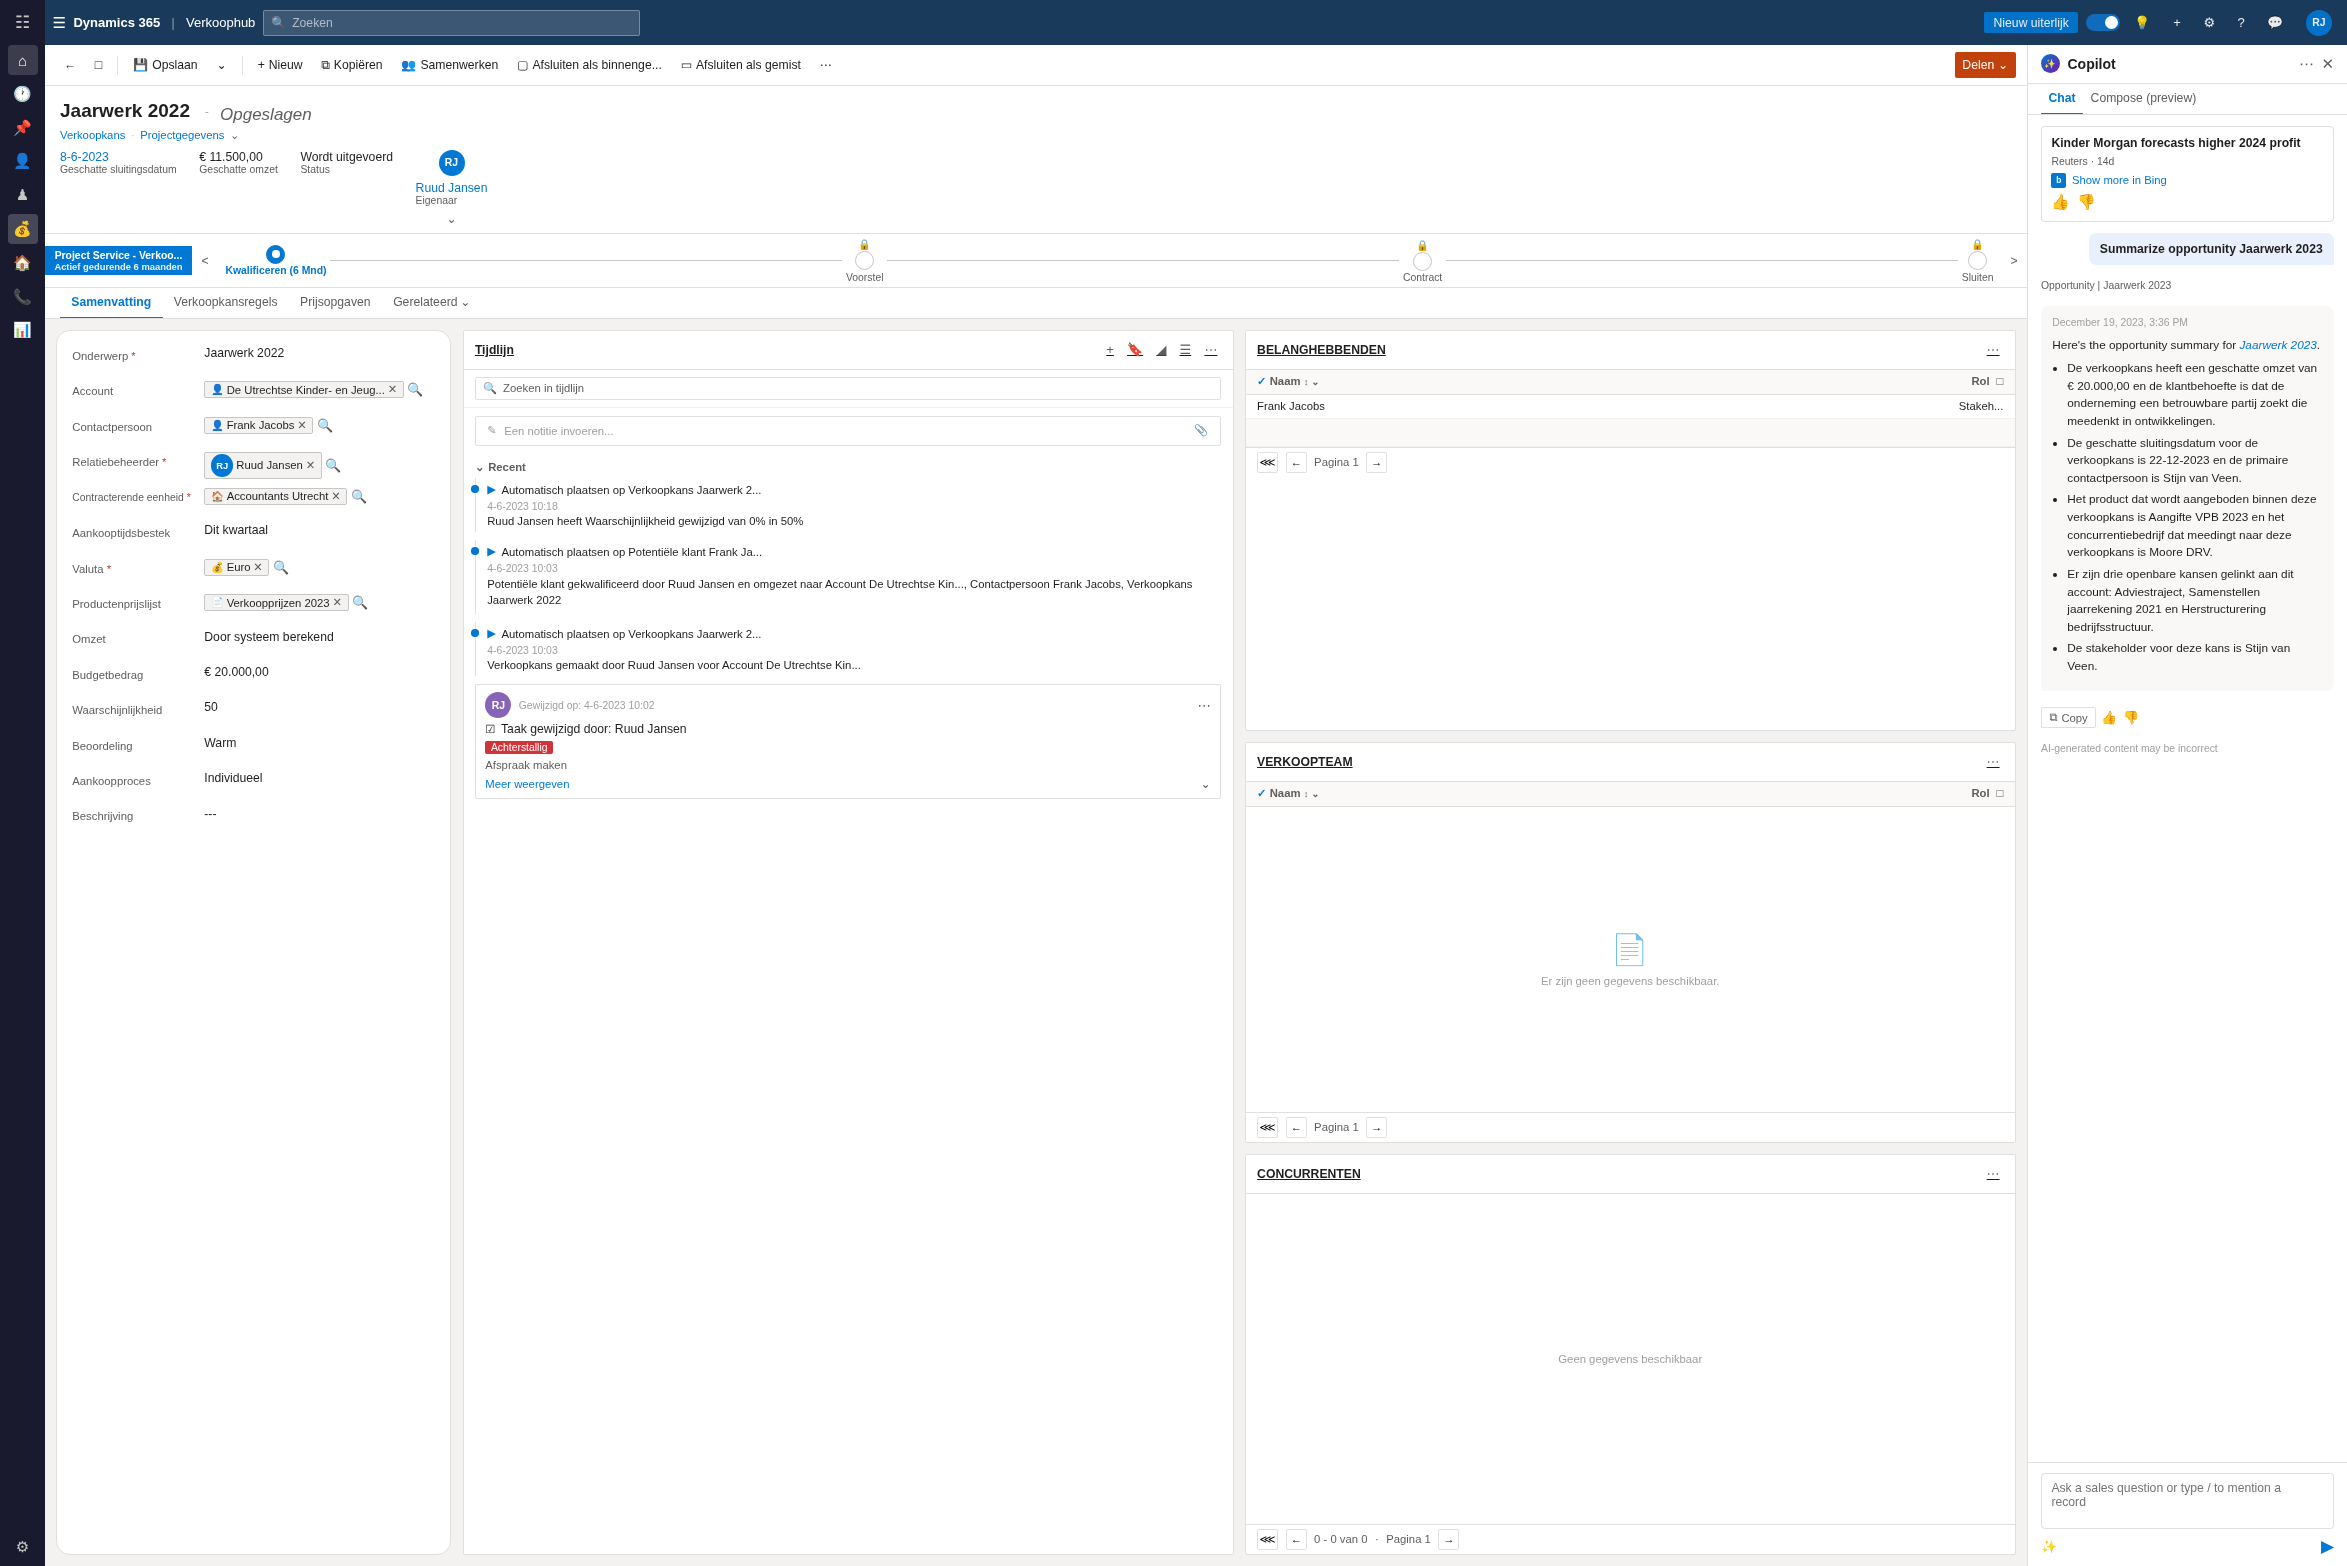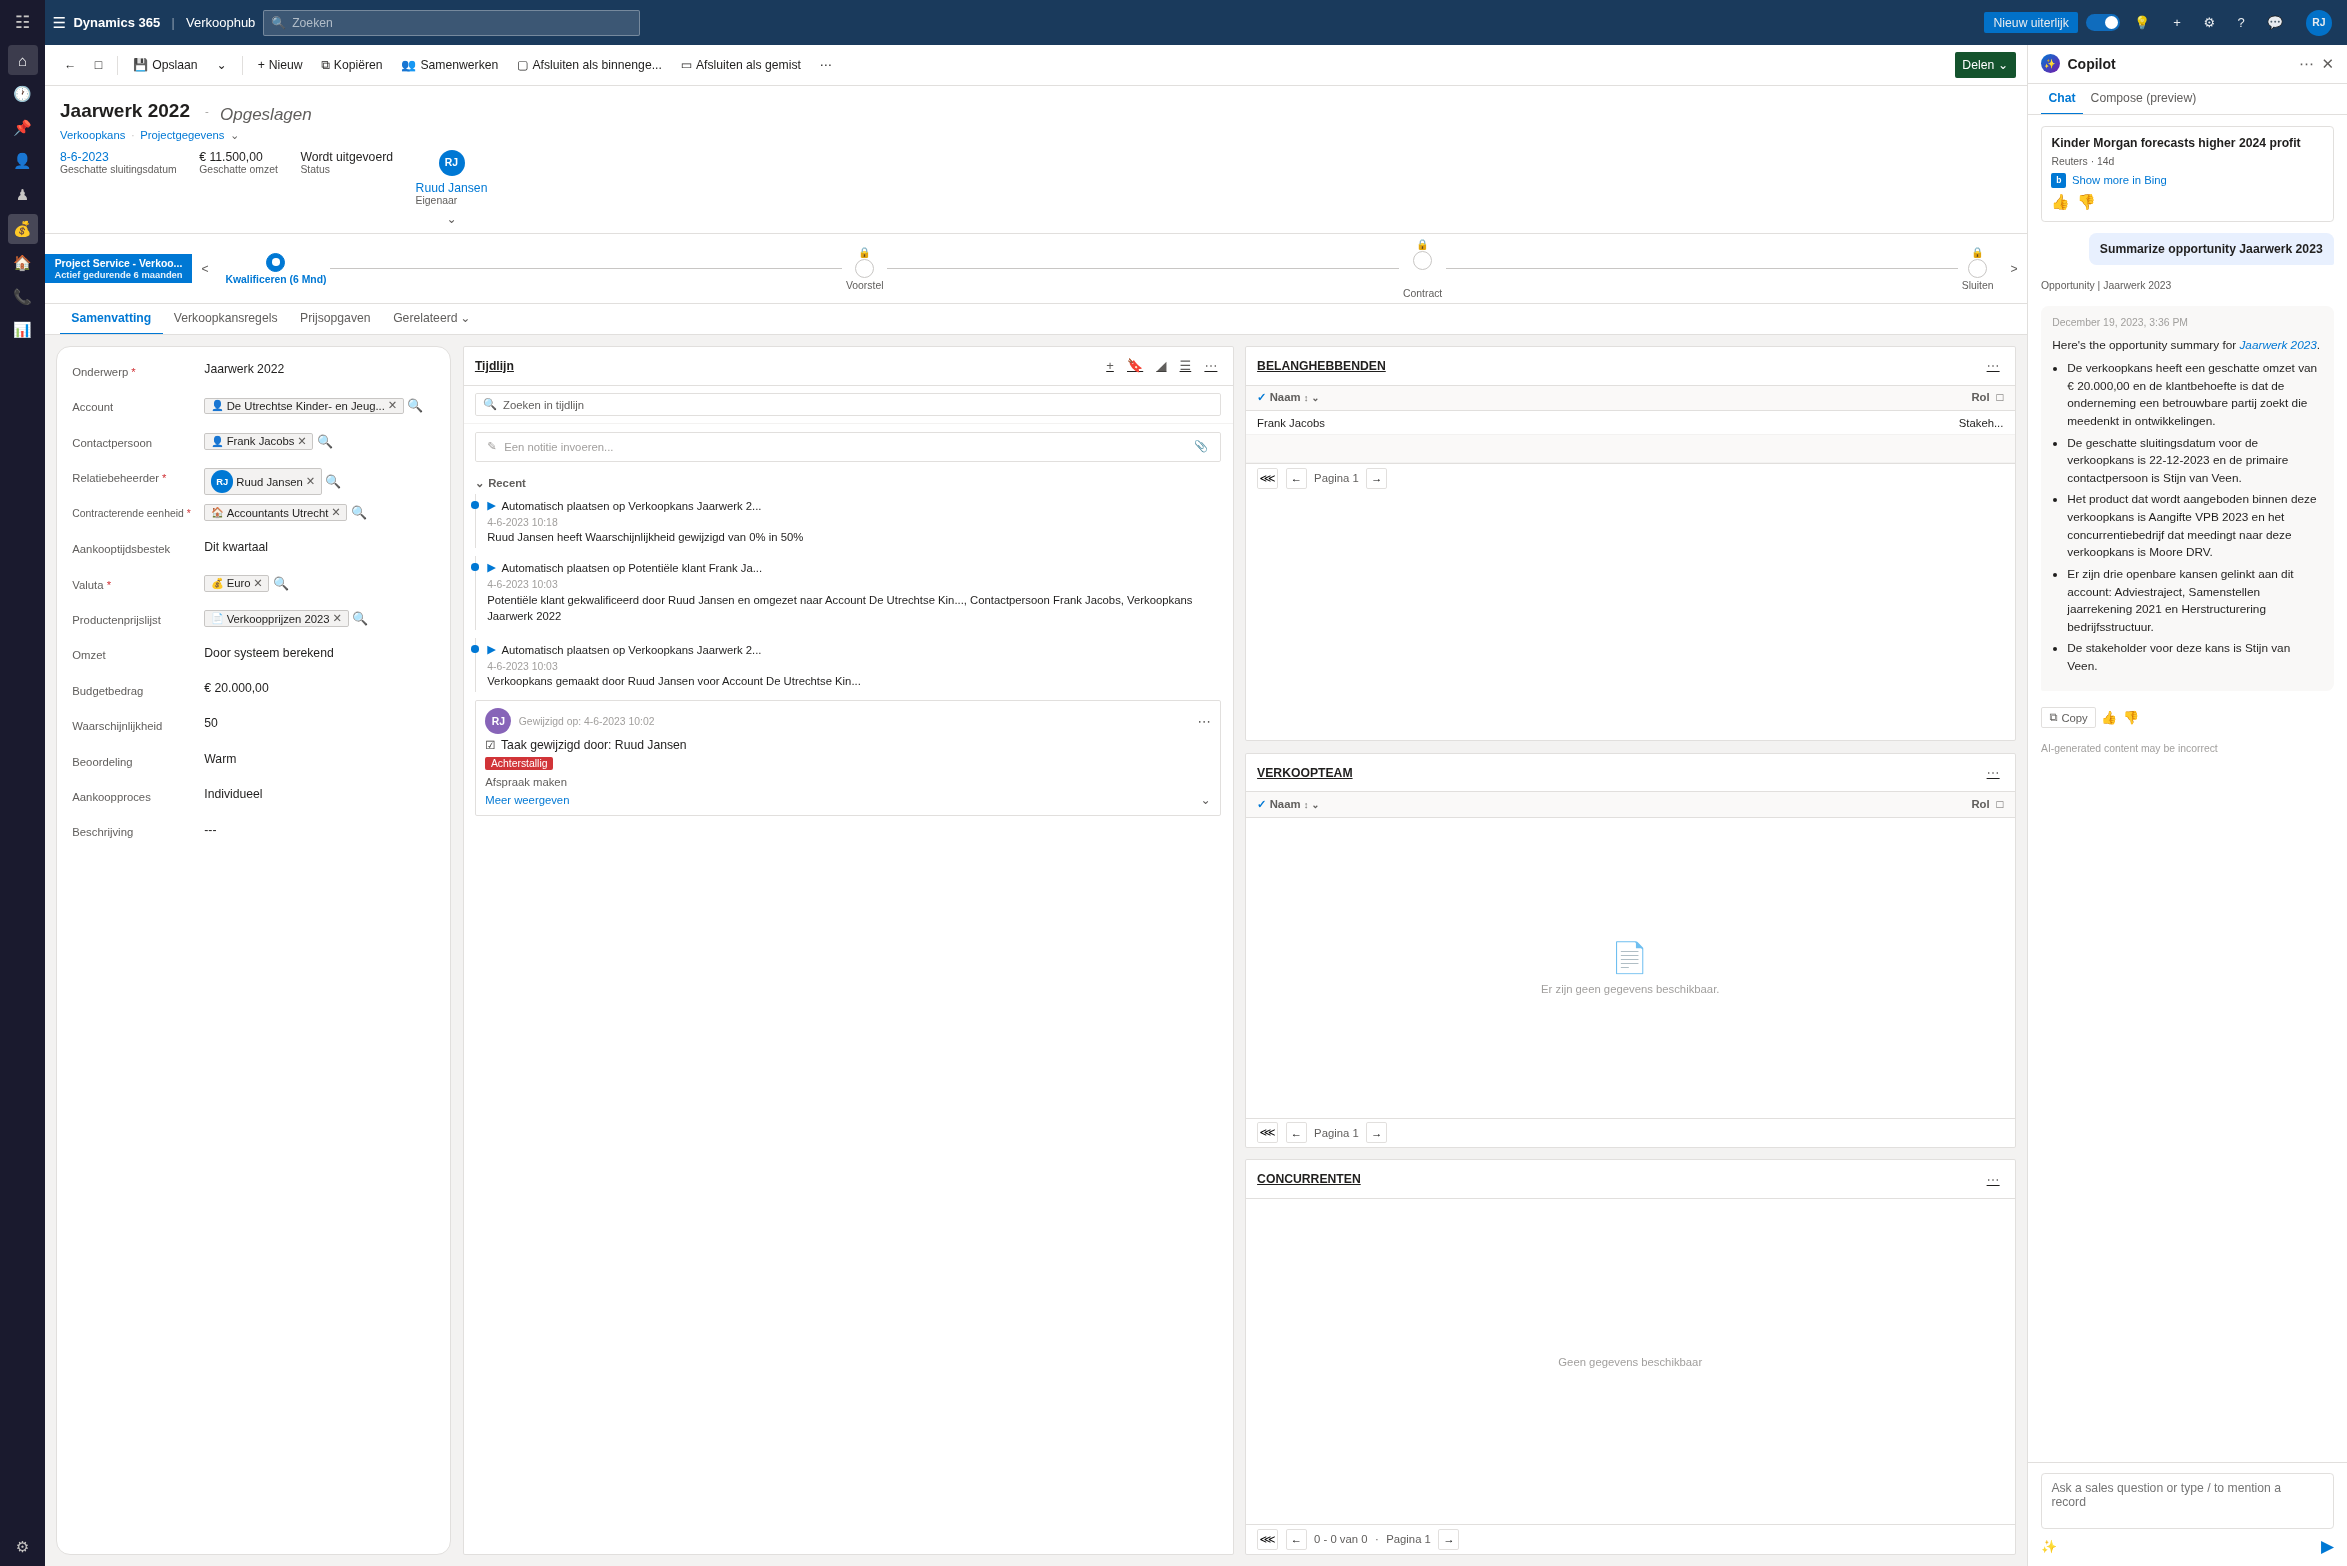--- a/index.html
+++ b/index.html
@@ -21,21 +21,21 @@
     .search-box { flex: 1; max-width: 377px; height: 26px; background: rgba(255,255,255,0.15); border: 0.9px solid rgba(255,255,255,0.3); border-radius: 1.9px; display: flex; align-items: center; padding: 0 7.5px; color: rgba(255,255,255,0.7); font-size: 12.2px; gap: 5.6px; cursor: text; }
     .top-bar-spacer { flex: 1; }
     .top-bar-action { color: #fff; background: none; border: none; cursor: pointer; font-size: 13px; padding: 3.8px 7.5px; opacity: 0.9; display: flex; align-items: center; gap: 3.8px; }
     .new-btn { background: #0078d4; border-radius: 1.9px; padding: 3.8px 9.4px; font-size: 12.2px; }
     .toggle-switch { width: 34px; height: 17px; background: #0f6cbd; border-radius: 8.5px; position: relative; cursor: pointer; }
     .toggle-switch::after { content: ''; width: 13px; height: 13px; background: #fff; border-radius: 50%; position: absolute; top: 1.9px; right: 1.9px; }
 
     
     .command-bar { height: 41px; background: #fff; border-bottom: 0.9px solid #e1dfdd; display: flex; align-items: center; padding: 0 11.3px; gap: 3.8px; flex-shrink: 0; }
     .cmd-btn { height: 26px; display: flex; align-items: center; gap: 3.8px; padding: 0 7.5px; border: none; background: none; cursor: pointer; font-size: 12.2px; color: #201f1e; border-radius: 1.9px; }
-    .cmd-btn.primary { background: #14532d; color: #fff; border-radius: 1.9px; }
+    .cmd-btn.primary { background: #c2410c; color: #fff; border-radius: 1.9px; }
     .cmd-sep { width: 0.9px; height: 19px; background: #e1dfdd; margin: 0 3.8px; }
 
     
     .record-header { background: #fff; padding: 11.3px 15px 0; border-bottom: 0.9px solid #e1dfdd; flex-shrink: 0; }
     .record-title-row { display: flex; align-items: center; gap: 7.5px; margin-bottom: 3.8px; }
     .record-title { font-size: 19px; font-weight: 600; }
     .record-subtitle { font-size: 11.3px; color: #605e5c; display: flex; gap: 5.6px; margin-bottom: 7.5px; }
     .record-meta { display: flex; gap: 22.6px; margin-bottom: 7.5px; }
     .record-meta-item { display: flex; flex-direction: column; }
     .record-meta-label { font-size: 10.4px; color: #605e5c; }
@@ -285,21 +285,21 @@
             <div class="process-line"></div>
             <div class="process-stage-item">
               <span class="lock-icon">🔒</span>
               <div class="process-stage-circle"></div>
               <span style="font-size:10.4px; color:#605e5c; margin-top:1.9px;">Voorstel</span>
             </div>
             <div class="process-line"></div>
             <div class="process-stage-item">
               <span class="lock-icon">🔒</span>
               <div class="process-stage-circle"></div>
-              <span style="font-size:10.4px; color:#605e5c; margin-top:18px;">Contract</span>
+              <span style="font-size:10.4px; color:#605e5c; margin-top:1px;">Contract</span>
             </div>
             <div class="process-line"></div>
             <div class="process-stage-item">
               <span class="lock-icon">🔒</span>
               <div class="process-stage-circle"></div>
               <span style="font-size:10.4px; color:#605e5c; margin-top:1.9px;">Sluiten</span>
             </div>
           </div>
           <div class="process-nav">&gt;</div>
         </div>

